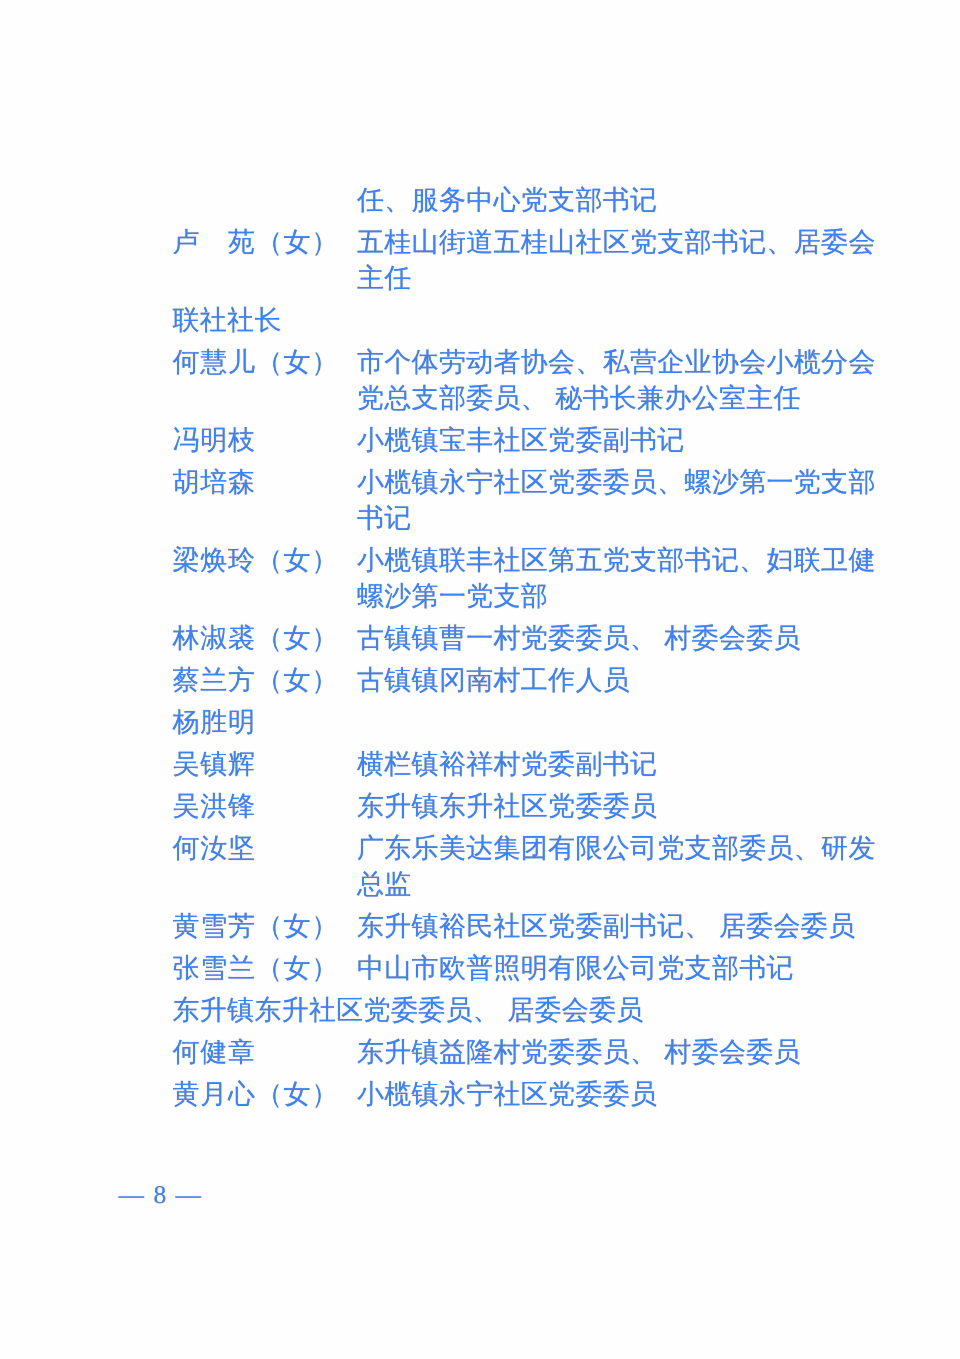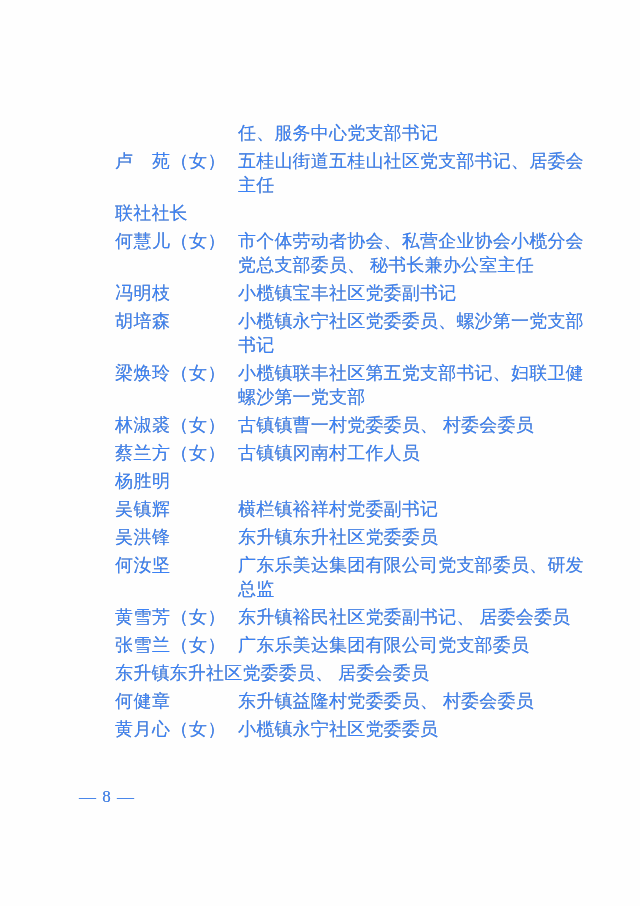--- a/index.html
+++ b/index.html
@@ -137,21 +137,21 @@
       </div>
       <div class="row">
         <span class="name">黄雪芳（女）</span>
         <div class="desc">
           <div class="desc-line">东升镇裕民社区党委副书记、 居委会委员</div>
         </div>
       </div>
       <div class="row">
         <span class="name">张雪兰（女）</span>
         <div class="desc">
-          <div class="desc-line">广东乐美达集团有限公司党支部委员</div>
+          <div class="desc-line">中山市欧普照明有限公司党支部书记</div>
         </div>
       </div>
       <div class="row">
         <div class="desc">
           <div class="desc-line">东升镇东升社区党委委员、 居委会委员</div>
         </div>
       </div>
       <div class="row">
         <span class="name">何健章</span>
         <div class="desc">

